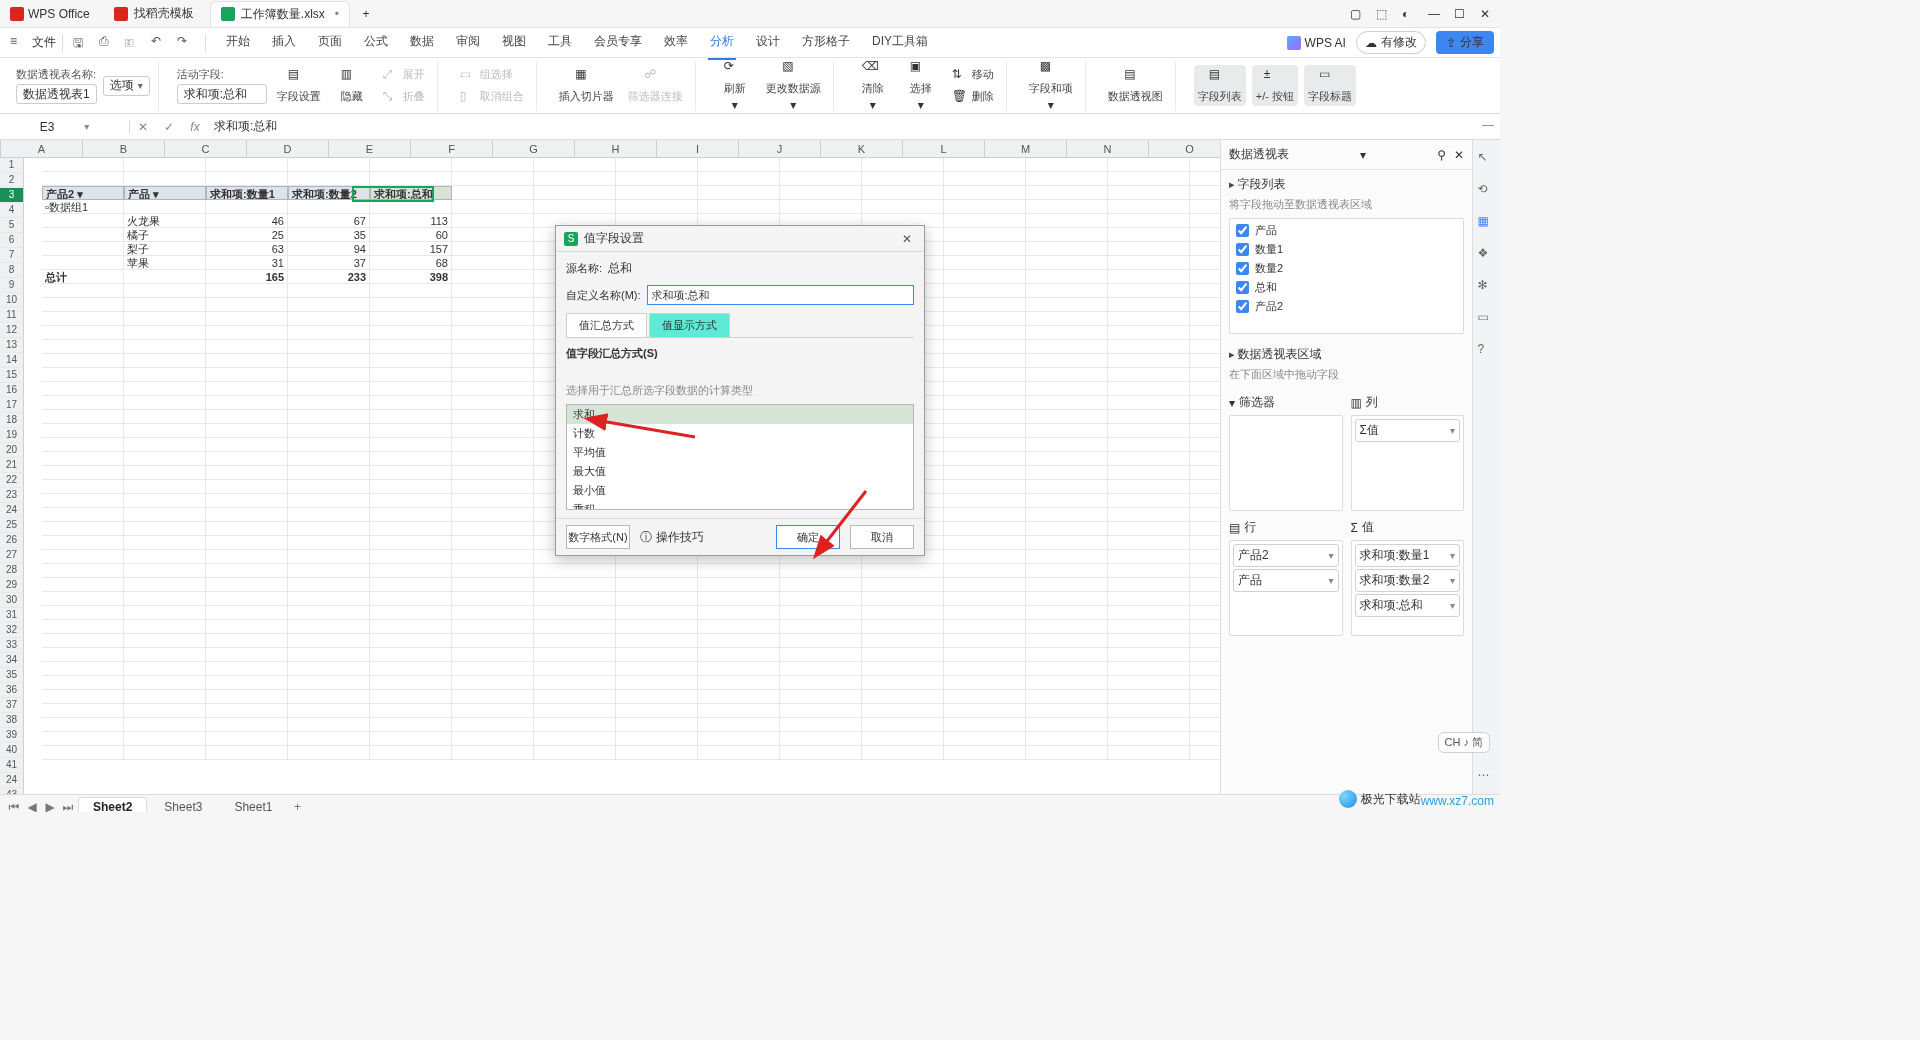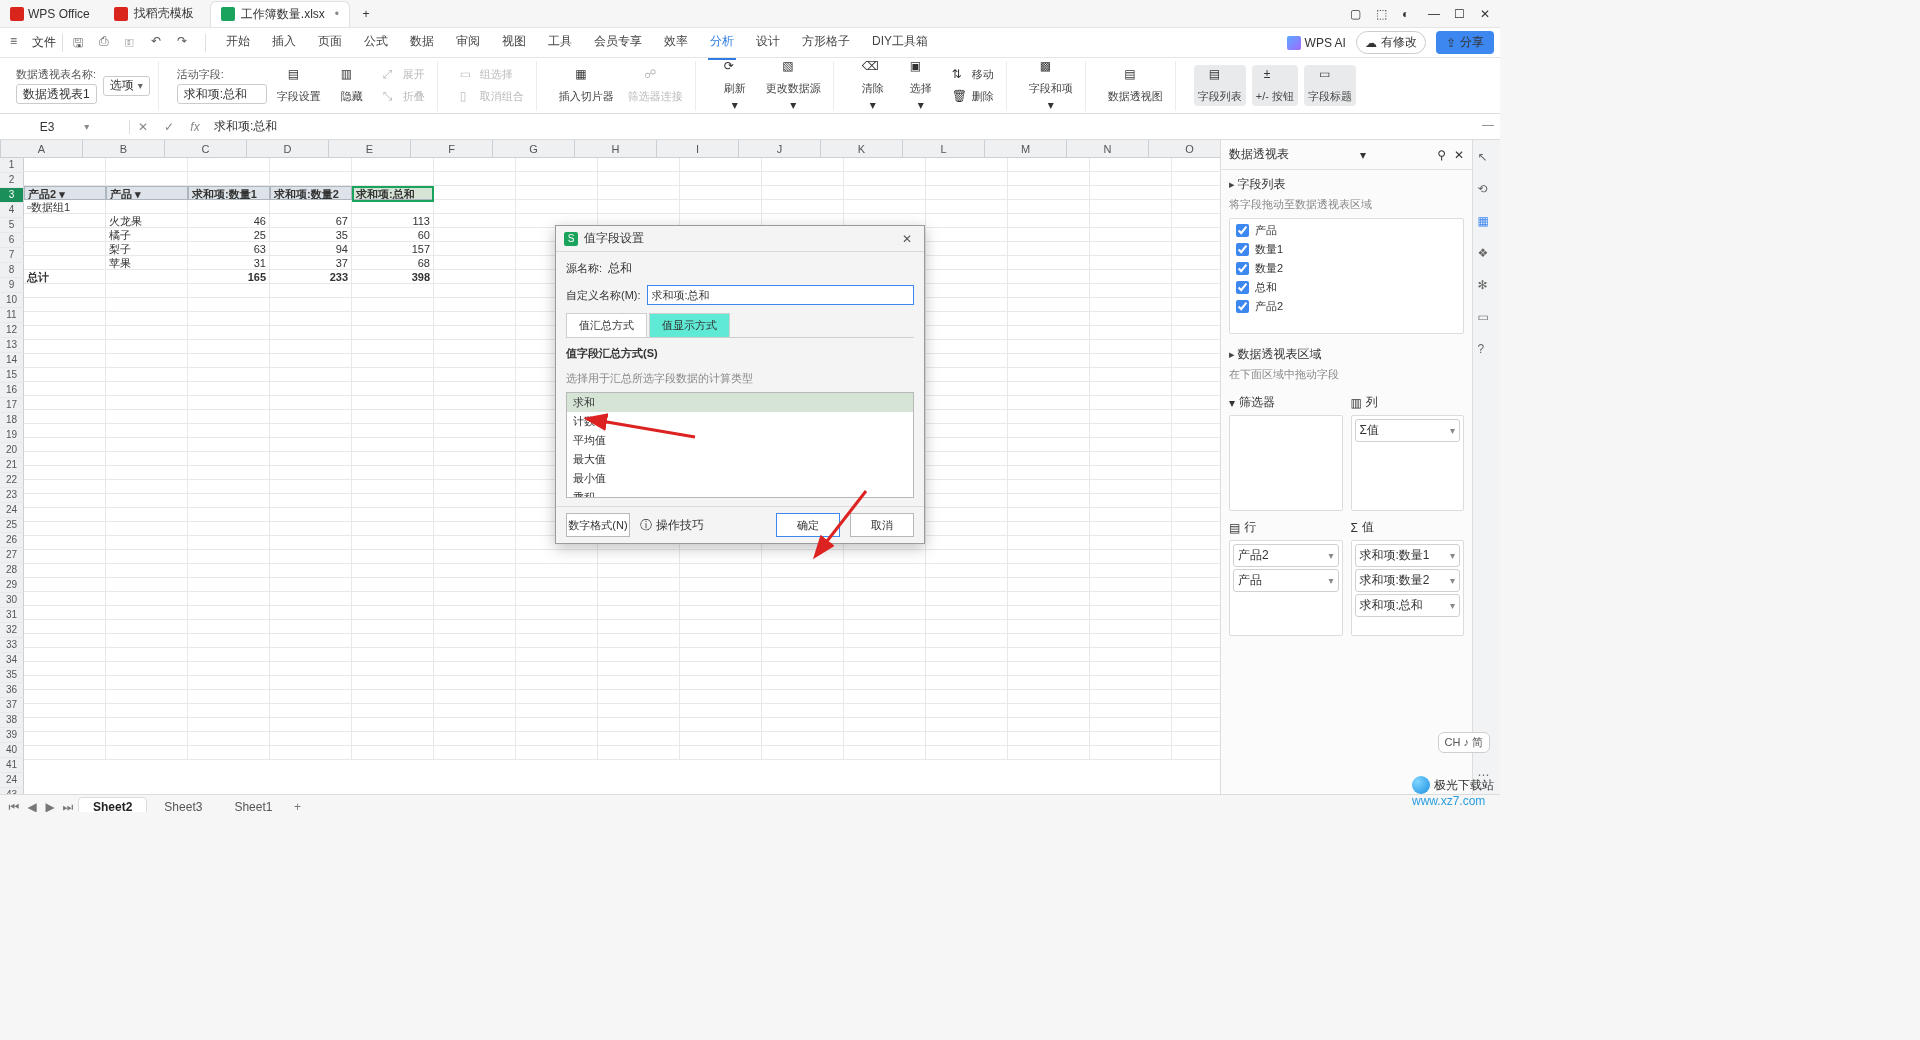--- a/index.html
+++ b/index.html
@@ -50,21 +50,21 @@
 .fbar .fxbtn{width:26px;text-align:center;color:#888}
 .fbar .fxinput{flex:1;padding:0 6px;color:#333}
 
 .main{display:flex;height:654px}
 .grid{flex:1;position:relative;overflow:hidden;background:#fff}
 .gridhead{display:flex;height:18px;background:#eef0f2;border-bottom:1px solid #ccd0d4}
 .selall{width:24px;border-right:1px solid #ccd0d4}
 .colh{flex:0 0 82px;border-right:1px solid #ccd0d4;text-align:center;font-size:11px;color:#555;line-height:18px}
 .rowh{width:24px;background:#eef0f2;border-right:1px solid #ccd0d4;text-align:center;font-size:10px;color:#555;line-height:14px;border-bottom:1px solid #e6e8ea}
 .rowh.sel{background:#1a8f5a;color:#fff}
-.cells{position:absolute;left:24px;top:18px}
+.cells{position:absolute;left:42px;top:18px}
 .row{display:flex;height:14px}
 .cell{flex:0 0 82px;border-right:1px solid #e6e8ea;border-bottom:1px solid #e6e8ea;font-size:11px;line-height:14px;padding:0 3px;white-space:nowrap;overflow:hidden}
 .cell.r{text-align:right}
 .rowlabels{position:absolute;left:0;top:18px}
 
 .pvh{background:#dde3e8;font-weight:600;border:1px solid #aeb6bd}
 .pvsel{background:#d6e4d6}
 .pvtot{font-weight:600}
 .activeOutline{position:absolute;border:2px solid #1aa35c;pointer-events:none}
 
@@ -101,33 +101,33 @@
 .dlghead{display:flex;align-items:center;gap:6px;padding:4px 8px;border-bottom:1px solid #d8d8d8;background:#f4f4f4}
 .dlghead .dico{width:14px;height:14px;background:#1aa35c;border-radius:2px;color:#fff;display:flex;align-items:center;justify-content:center;font-size:10px}
 .dlghead .close{margin-left:auto;color:#555;cursor:pointer;width:18px;text-align:center}
 .dlgbody{padding:8px 10px}
 .dlgrow{display:flex;align-items:center;gap:6px;margin-bottom:8px}
 .dlgrow label{font-size:11px}
 .dlgrow input[type=text]{flex:1;border:1px solid #3d87f0;padding:2px 4px;height:20px;font-size:11px}
 .dtabs{display:flex;border-bottom:1px solid #cfcfcf;margin-bottom:8px}
 .dtab{padding:4px 12px;border:1px solid #cfcfcf;border-bottom:none;background:#5eead4;font-size:11px;margin-right:2px}
 .dtab.active{background:#fff}
-.subh{font-weight:600;font-size:11px;margin-bottom:10px}
+.subh{font-weight:600;font-size:11px;margin-bottom:22px}
 .listbox{border:1px solid #b8b8b8;background:#fff;height:106px;overflow:auto}
 .listbox .opt{padding:2px 6px;font-size:11px}
 .listbox .opt.sel{background:#d6e4d6}
 .dlgfoot{display:flex;align-items:center;gap:10px;padding:6px 10px;border-top:1px solid #dcdcdc}
 .dbtn{min-width:64px;height:24px;border:1px solid #b8b8b8;background:#fff;font-size:11px;display:flex;align-items:center;justify-content:center}
 .dbtn.primary{border-color:#3d87f0}
 .tipslink{color:#2f7de0;font-size:11px;display:flex;align-items:center;gap:4px}
 
 .arrow{position:absolute;z-index:60;pointer-events:none}
 .arrow svg{overflow:visible}
 
-.watermark{position:absolute;right:6px;bottom:4px;z-index:80;font-size:11px;color:#2a9fe0;display:flex;flex-direction:column;gap:0}
+.watermark{position:absolute;right:6px;bottom:4px;z-index:80;font-size:11px;color:#2a9fe0;display:flex;flex-direction:row;align-items:flex-end;gap:0}
 .watermark .logo2{width:18px;height:18px;border-radius:50%;background:radial-gradient(circle at 30% 30%,#7fd6ff,#1a8fe0)}
 
 .imepill{position:absolute;right:10px;top:732px;border:1px solid #cfcfcf;border-radius:6px;background:#fff;padding:2px 6px;font-size:11px;color:#555;z-index:70}
 
 .paneMin{position:absolute;right:6px;top:118px;color:#888}
 
 .cv::after{content:"▾"}
 </style>
 </head>
 <body>

